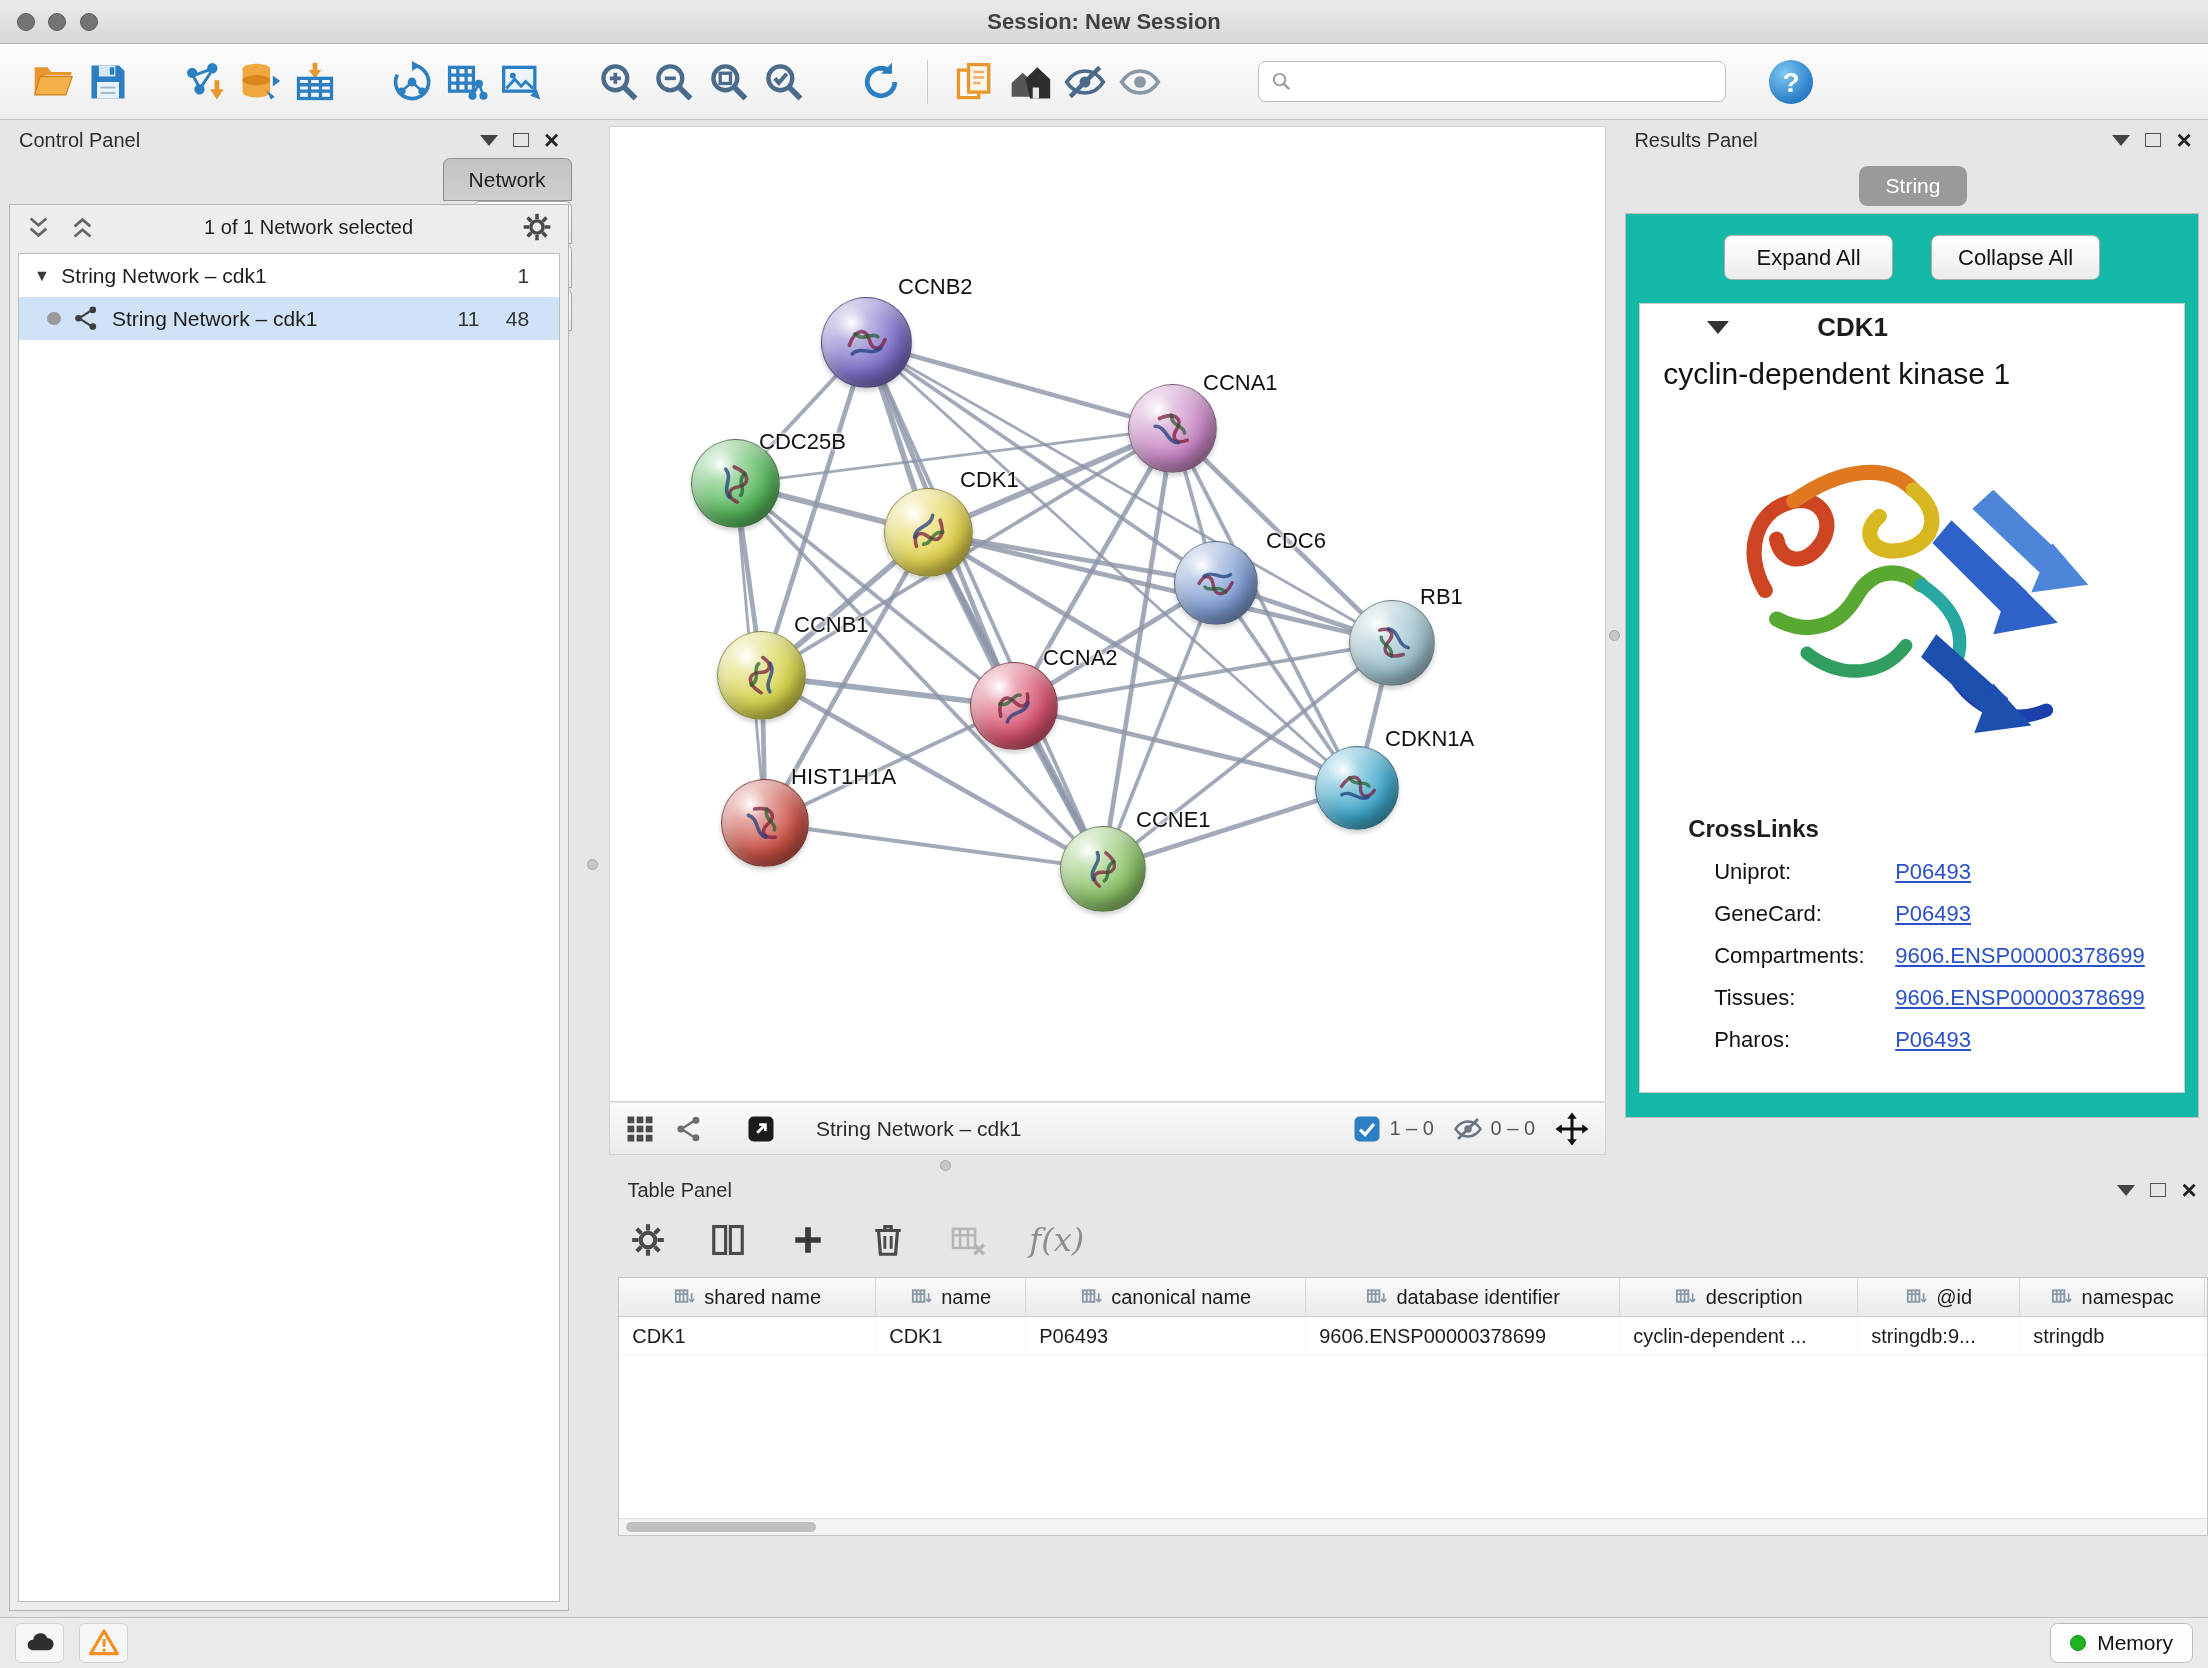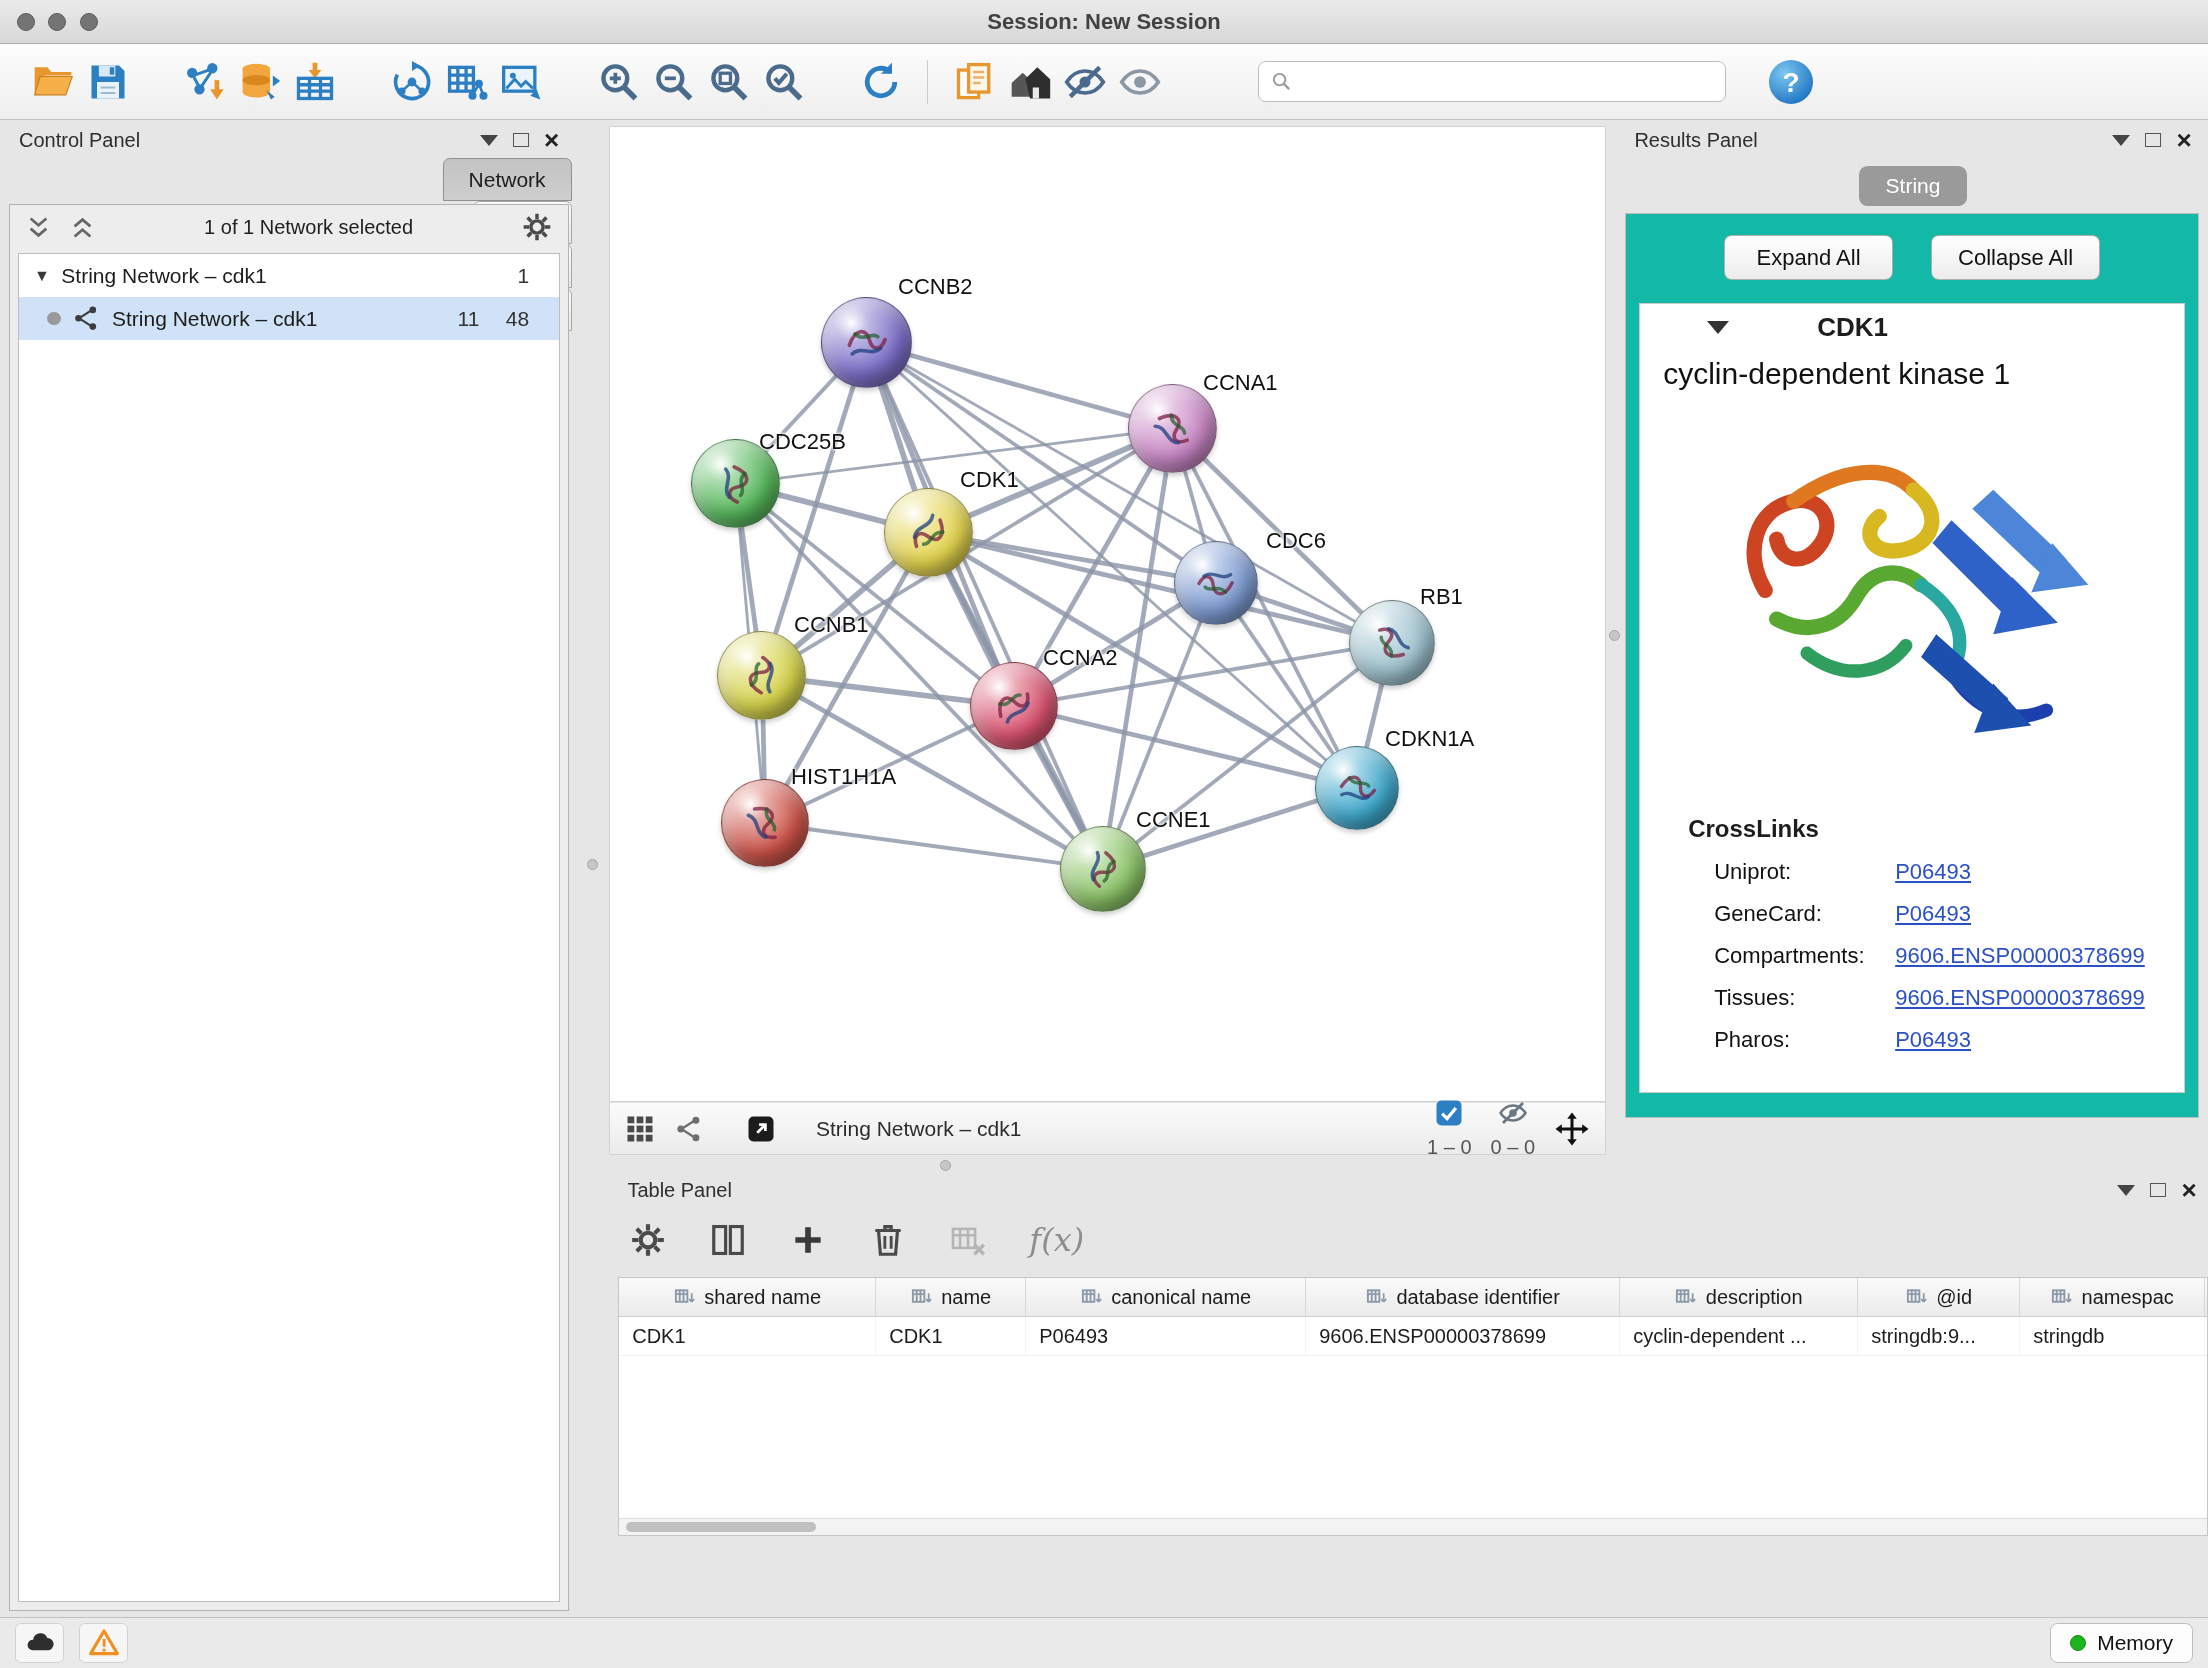--- a/index.html
+++ b/index.html
@@ -54,21 +54,21 @@
 .tree-count{color:#333;margin-right:15px;}
 
 
 .net-canvas{position:absolute;left:609px;top:126px;width:997px;height:976px;background:#ffffff;border:1px solid #d2d2d2;overflow:hidden;}
 .net-edges{position:absolute;left:0;top:0;width:100%;height:100%;}
 .net-node{position:absolute;border-radius:50%;border:1px solid rgba(30,30,30,.35);box-shadow:inset -6.7px -10.5px 17px rgba(0,0,0,.28), inset 6.7px 8.6px 15px rgba(255,255,255,.5), 0 2.9px 5.7px rgba(0,0,0,.2);}
 .net-label{position:absolute;font-size:22px;color:#101010;white-space:nowrap;text-shadow:0 0 3.8px #fff,0 0 3.8px #fff,0 0 1.9px #fff;z-index:5;}
 .net-bar{position:absolute;left:609px;top:1102px;width:997px;height:53px;background:linear-gradient(#fbfbfb,#ebebeb);border:1px solid #d2d2d2;border-top:1px solid #e2e2e2;display:flex;align-items:center;padding:0 15px;gap:19px;}
 .net-bar svg{width:30px;height:30px;flex:none;}
 .nb-name{font-size:21px;color:#2c2c2c;margin-left:21px;flex:1;}
-.nb-count{font-size:20px;color:#555;display:flex;align-items:center;gap:7.6px;flex-direction:column;}
+.nb-count{font-size:20px;color:#555;display:flex;align-items:center;gap:7.6px;}
 .nb-move svg{width:36px;height:36px;}
 
 
 .results-panel{position:absolute;left:1623px;top:122px;width:580px;height:1489px;}
 .rp-pill{margin:7.6px auto 0;width:108px;height:40px;background:#9a9a9a;color:#fff;border-radius:8.6px;display:flex;align-items:center;justify-content:center;font-size:21px;}
 .rp-box{position:absolute;left:1.9px;top:91px;right:3.8px;height:905px;border:1px solid #bdbdbd;background:#14b8a6;overflow:hidden;}
 .rp-buttons{display:flex;justify-content:center;gap:38px;padding:21px 0 19px;}
 .rp-btn{min-width:169px;height:45px;border:1px solid #aeaeae;border-radius:7.6px;background:linear-gradient(#ffffff,#ececec);font-size:22px;display:flex;align-items:center;justify-content:center;color:#111;}
 .rp-section{margin:3.8px 13.3px;border:1px solid #cdcdcd;background:#fff;}
 .rp-sec-header{height:48px;display:flex;align-items:center;}

